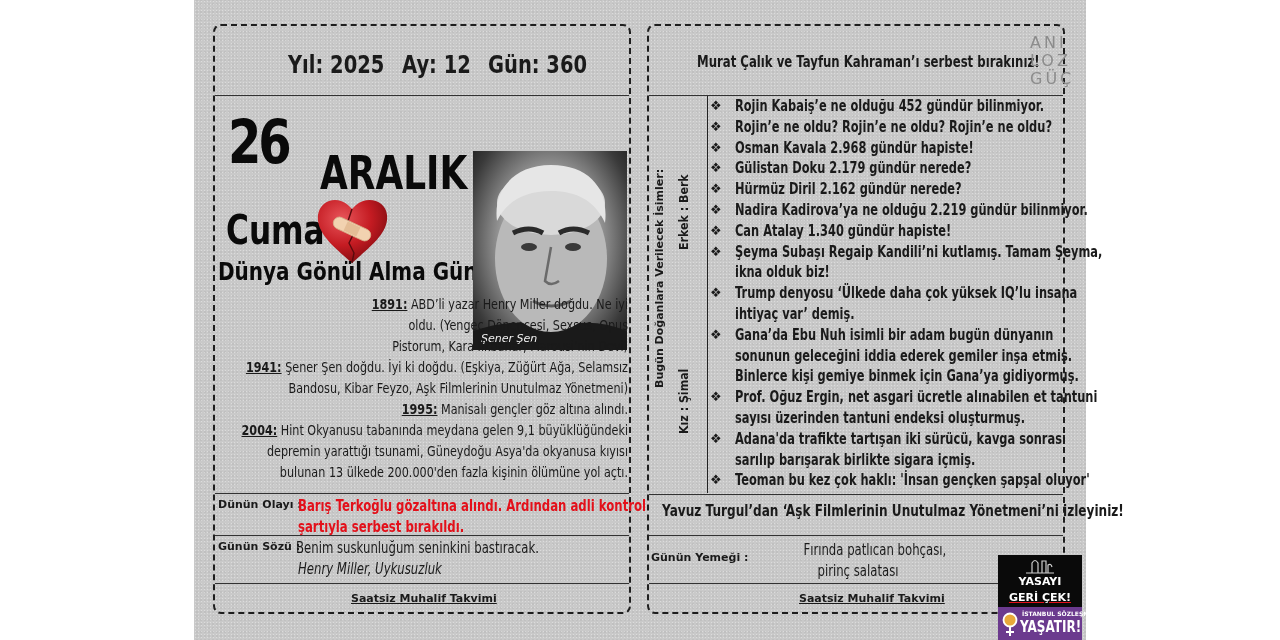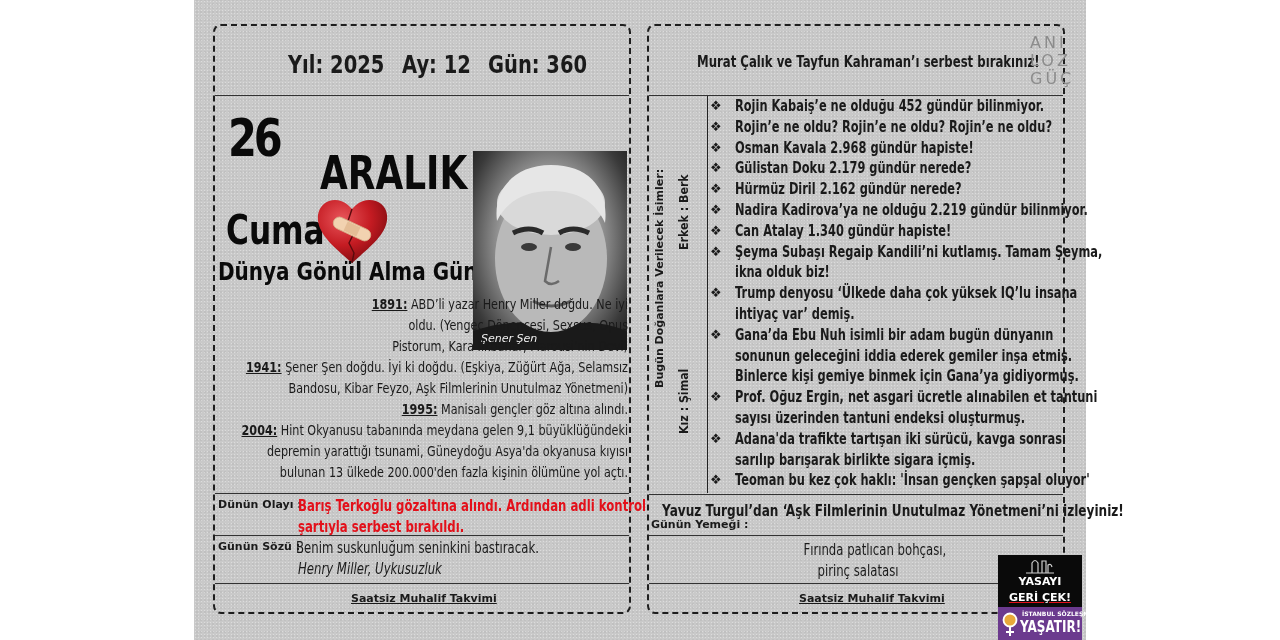--- a/index.html
+++ b/index.html
@@ -20,21 +20,21 @@
       position: absolute; border: 2.5px dashed #1e1e1e; border-radius: 8px; box-sizing: border-box;
     }
     .card.left { left: 213px; top: 24px; width: 418px; height: 590px; }
     .card.right { left: 647px; top: 24px; width: 418px; height: 590px; }
     .hline { position: absolute; height: 0; border-top: 1.3px solid #333; }
     .vline { position: absolute; width: 0; border-left: 1.5px solid #222; }
     .narrow { display: inline-block; transform: scaleX(0.78); transform-origin: left center; white-space: nowrap; }
 
     
     .hdr-item { position: absolute; top: 50px; font-family: "DejaVu Sans", sans-serif; font-size: 25px; font-weight: bold; color: #1a1a1a; }
-    .big-day { position: absolute; left: 228px; top: 112px; font-family: "DejaVu Sans", sans-serif; font-weight: bold; font-size: 52px; color: #0a0a0a; letter-spacing: -4px; line-height: 1; }
+    .big-day { position: absolute; left: 228px; top: 112px; font-family: "DejaVu Sans", sans-serif; font-weight: bold; font-size: 60px; color: #0a0a0a; letter-spacing: -4px; line-height: 1; }
     .month { position: absolute; left: 320px; top: 150px; font-family: "DejaVu Sans", sans-serif; font-weight: bold; font-size: 46px; color: #0a0a0a; line-height: 1; }
     .weekday { position: absolute; left: 226px; top: 210px; font-family: "DejaVu Sans", sans-serif; font-weight: bold; font-size: 40px; color: #0a0a0a; line-height: 1; }
     .day-name { position: absolute; left: 218px; top: 259px; font-family: "DejaVu Sans", sans-serif; font-weight: bold; font-size: 25px; color: #0a0a0a; line-height: 1; }
     .heart { position: absolute; left: 314px; top: 195px; width: 76px; height: 70px; }
 
     .photo { position: absolute; left: 473px; top: 151px; width: 154px; height: 199px; overflow: hidden;
       background: radial-gradient(ellipse at 50% 45%, #d8d8d8 0%, #9a9a9a 45%, #3a3a3a 80%, #1a1a1a 100%); }
     .photo-caption { position: absolute; left: 8px; bottom: 5px; font-family: "DejaVu Sans", sans-serif; font-style: italic; font-size: 11px; color: #f0f0f0; }
 
     .events { position: absolute; left: 218px; top: 294px; width: 410px; font-family: "DejaVu Sans", sans-serif; font-size: 14px; color: #1a1a1a; line-height: 21px; text-align: right; }
@@ -224,21 +224,21 @@
   <div class="item">
       <span class="bullet">❖</span>
       <span class="t">Teoman bu kez çok haklı: 'İnsan gençken şapşal oluyor'</span>
     </div>
 </div>
 
 <div class="hline" style="left:649px; top:494px; width:414px;"></div>
 <div class="yavuz">Yavuz Turgul’dan ‘Aşk Filmlerinin Unutulmaz Yönetmeni’ni izleyiniz!</div>
 <div class="hline" style="left:649px; top:535px; width:414px;"></div>
 
-<div class="row-label" style="left:651px; top:518px;">Günün Yemeği :</div>
+<div class="row-label" style="left:651px; top:551px;">Günün Yemeği :</div>
 <div class="meal">
   <span>Fırında patlıcan bohçası,</span>
   <span>pirinç salatası</span>
 </div>
 <div class="hline" style="left:649px; top:583px; width:414px;"></div>
 <div class="footer-label" style="left:799px; top:592px;">Saatsiz Muhalif Takvimi</div>
 
 <div class="badge">
   <div class="badge-top">
     <svg width="84" height="20" viewBox="0 0 84 20">

